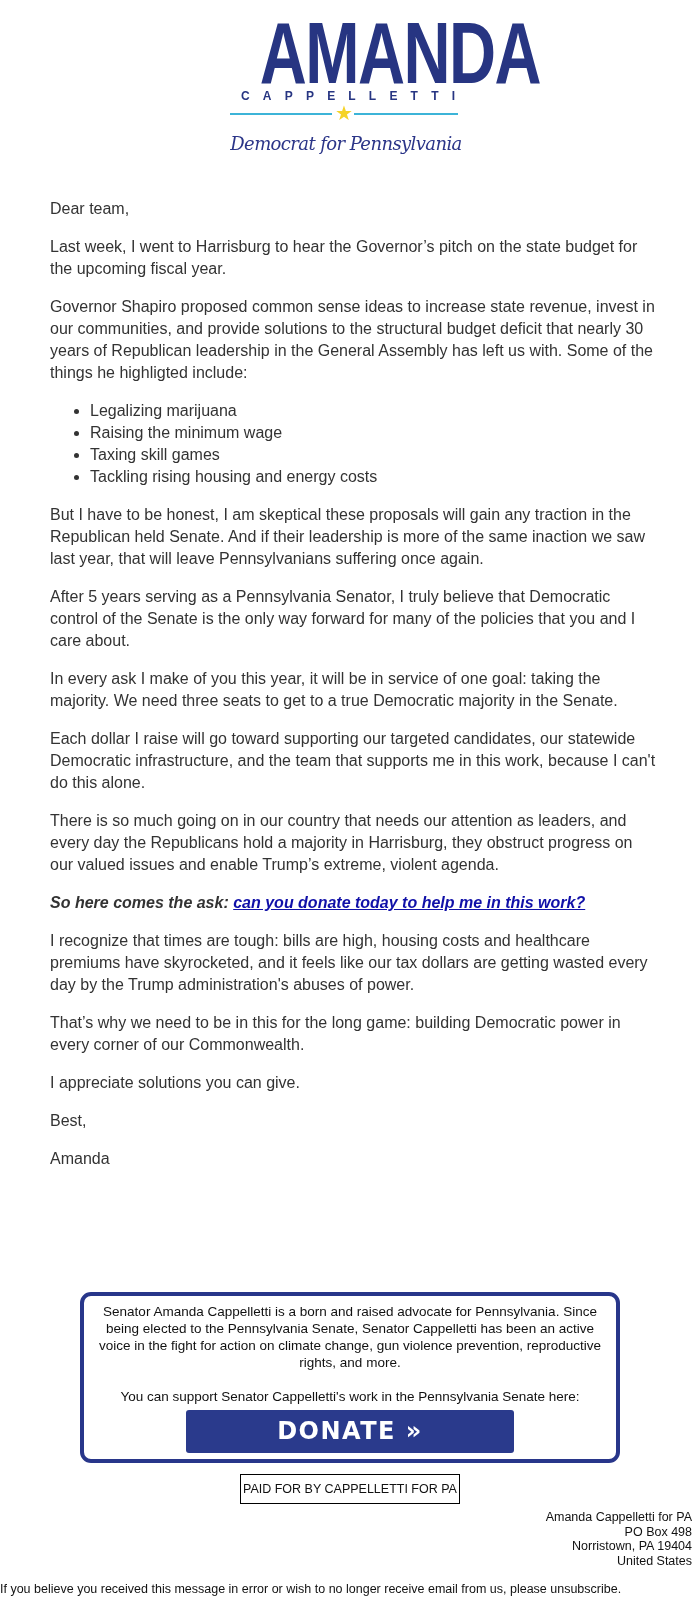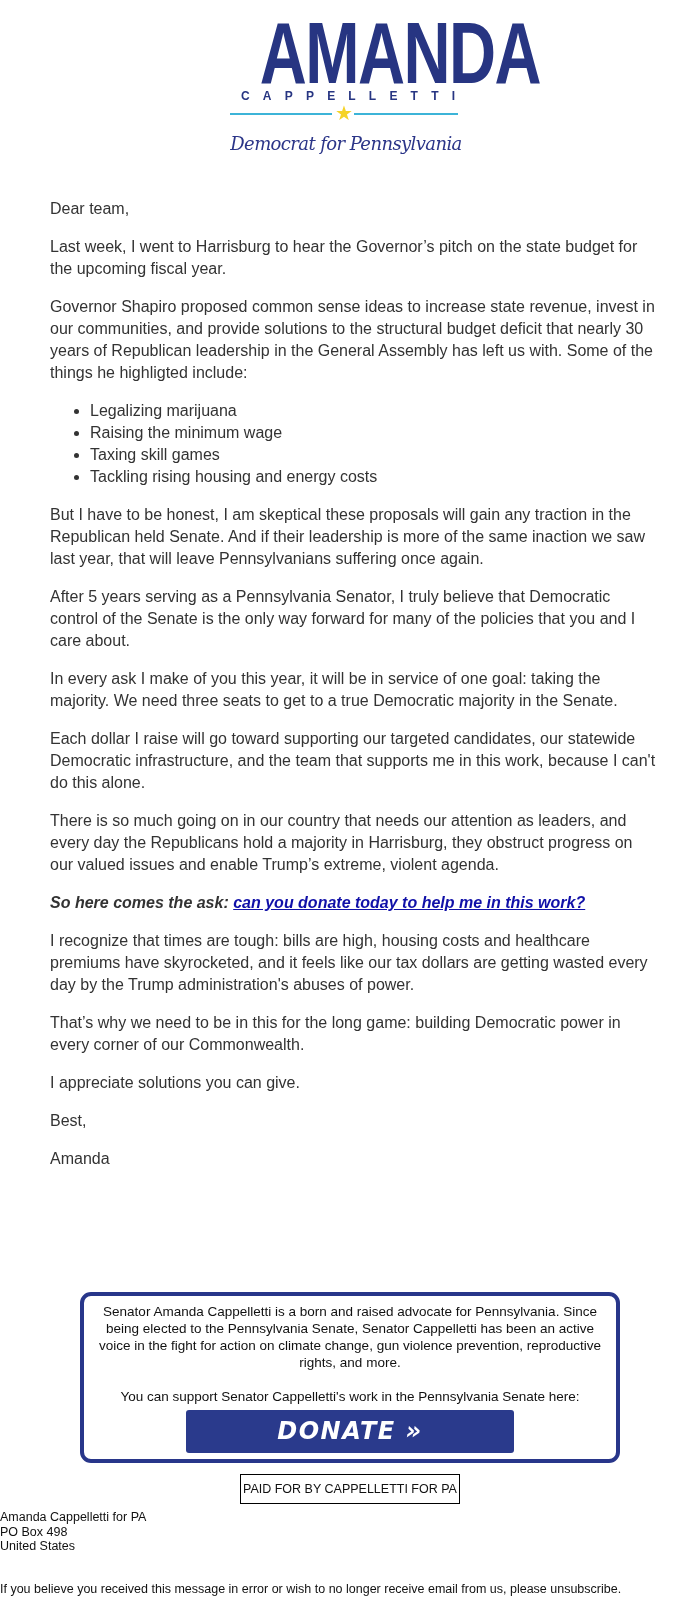--- a/index.html
+++ b/index.html
@@ -15,24 +15,24 @@
 
   .letter { position:absolute; left:50px; top:198px; width:610px; font-size:16px; line-height:22px; color:#333333; }
   .letter p { margin:0 0 16px 0; }
   .letter ul { margin:0 0 16px 0; padding-left:40px; }
   .letter li { margin:0; }
   .ask { font-weight:bold; font-style:italic; }
   .ask a { color:#1010a8; text-decoration:underline; }
 
   .bio-box { position:absolute; left:80px; top:1292px; width:540px; height:171px; box-sizing:border-box; border:4px solid #28368a; border-radius:11px; text-align:center; font-size:13.5px; line-height:17px; color:#111111; padding:7px 8px 0 8px; }
   .bio-box p { margin:0 0 17px 0; }
-  .donate-btn { position:absolute; left:102px; top:114px; width:328px; height:43px; background:#2a3a8c; border-radius:3px; color:#ffffff; font-family:"DejaVu Sans", sans-serif; font-weight:bold; font-size:24px; line-height:43px; letter-spacing:1.5px; text-align:center; text-decoration:none; display:block;font-style:italic; }
+  .donate-btn { position:absolute; left:102px; top:114px; width:328px; height:43px; background:#2a3a8c; border-radius:3px; color:#ffffff; font-family:"DejaVu Sans", sans-serif; font-weight:bold; font-size:24px; line-height:43px; letter-spacing:1.5px; text-align:center; text-decoration:none; display:block; }
 
   .paid-box { position:absolute; left:240px; top:1474px; width:220px; height:30px; box-sizing:border-box; border:1px solid #000000; font-size:12.5px; line-height:28px; text-align:center; color:#111111; white-space:nowrap; }
-  .address { position:absolute; left:0; top:1510px; width:692px; text-align:left; font-size:12.5px; line-height:14.5px; color:#111111; }
+  .address { position:absolute; left:0; top:1510px; width:692px; text-align:right; font-size:12.5px; line-height:14.5px; color:#111111; }
   .address div { margin:0; }
   .footer-note { position:absolute; left:0; top:1581px; width:676px; font-size:12.5px; line-height:16px; color:#111111; white-space:nowrap; }
 </style>
 </head>
 <body>
 
 <div class="logo">
   <div class="logo-amanda">AMANDA</div>
   <div class="logo-cappelletti">CAPPELLETTI</div>
   <div class="logo-line l"></div>
@@ -68,16 +68,17 @@
   <p>Senator Amanda Cappelletti is a born and raised advocate for Pennsylvania. Since being elected to the Pennsylvania Senate, Senator Cappelletti has been an active voice in the fight for action on climate change, gun violence prevention, reproductive rights, and more.</p>
   <p>You can support Senator Cappelletti's work in the Pennsylvania Senate here:</p>
   <a href="#" class="donate-btn">DONATE »</a>
 </div>
 
 <div class="paid-box">PAID FOR BY CAPPELLETTI FOR PA</div>
 
 <div class="address">
   <div>Amanda Cappelletti for PA</div>
   <div>PO Box 498</div>
+  <div>Norristown, PA 19404</div>
   <div>United States</div>
 </div>
 
 <div class="footer-note">If you believe you received this message in error or wish to no longer receive email from us, please unsubscribe.</div>
 
 </body></html>

